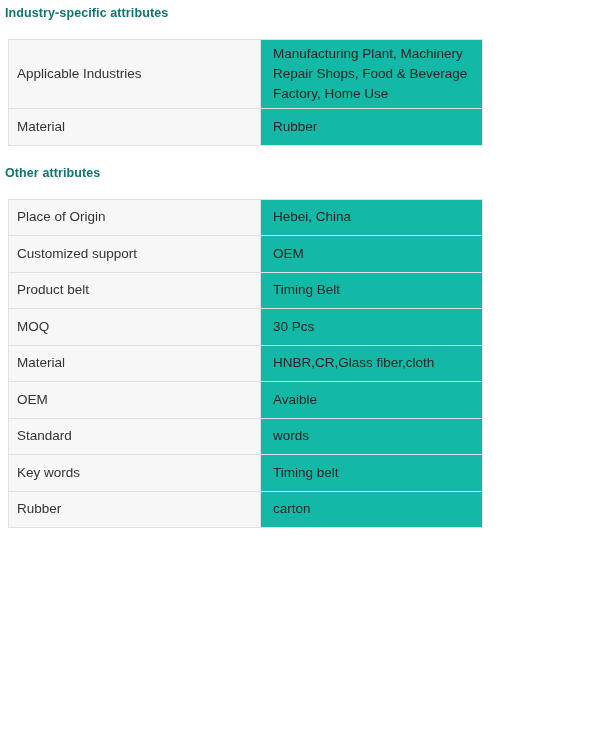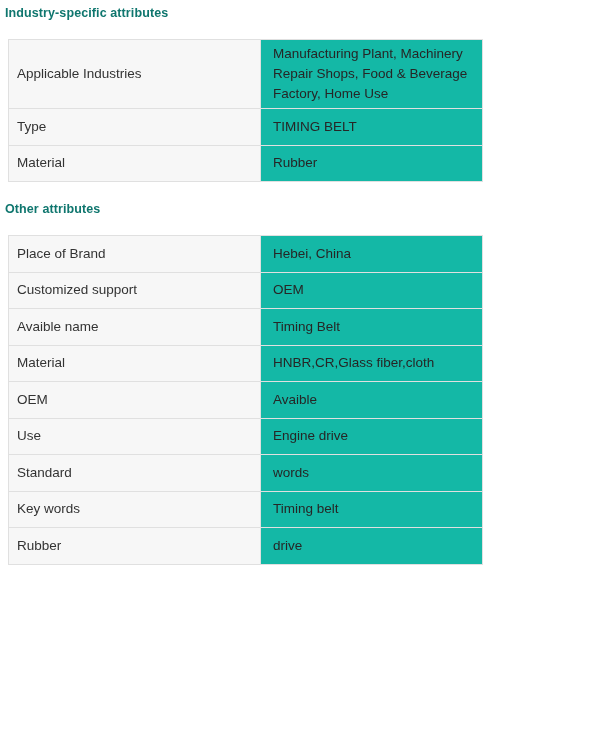--- a/index.html
+++ b/index.html
@@ -58,81 +58,77 @@
   <section class="section">
     <h2 class="section-title">Industry-specific attributes</h2>
     <table class="attr-table">
       <tbody>
   <tr>
     <td class="label-cell">Applicable Industries</td>
     <td class="value-cell">Manufacturing Plant, Machinery Repair Shops, Food &amp; Beverage Factory, Home Use</td>
   </tr>
 
 
-  <tr>
-    <td class="label-cell">Type</td>
-    <td class="value-cell">TIMING BELT</td>
-  </tr>
 
   <tr>
     <td class="label-cell">Material</td>
     <td class="value-cell">Rubber</td>
   </tr>
 </tbody>
     </table>
   </section>
 
   <section class="section">
     <h2 class="section-title">Other attributes</h2>
     <table class="attr-table">
       <tbody>
   <tr>
-    <td class="label-cell">Place of Brand</td>
+    <td class="label-cell">Place of Origin</td>
     <td class="value-cell">Hebei, China</td>
   </tr>
 
   <tr>
     <td class="label-cell">Customized support</td>
     <td class="value-cell">OEM</td>
   </tr>
 
 
   <tr>
-    <td class="label-cell">Avaible name</td>
+    <td class="label-cell">Product belt</td>
     <td class="value-cell">Timing Belt</td>
   </tr>
 
 
+  <tr>
+    <td class="label-cell">MOQ</td>
+    <td class="value-cell">30 Pcs</td>
+  </tr>
 
   <tr>
     <td class="label-cell">Material</td>
     <td class="value-cell">HNBR,CR,Glass fiber,cloth</td>
   </tr>
 
   <tr>
     <td class="label-cell">OEM</td>
     <td class="value-cell">Avaible</td>
   </tr>
 
-  <tr>
-    <td class="label-cell">Use</td>
-    <td class="value-cell">Engine drive</td>
-  </tr>
 
   <tr>
     <td class="label-cell">Standard</td>
     <td class="value-cell">words</td>
   </tr>
 
 
   <tr>
     <td class="label-cell">Key words</td>
     <td class="value-cell">Timing belt</td>
   </tr>
 
   <tr>
     <td class="label-cell">Rubber</td>
-    <td class="value-cell">drive</td>
+    <td class="value-cell">carton</td>
   </tr>
 </tbody>
     </table>
   </section>
 </div>
 
 </body></html>

